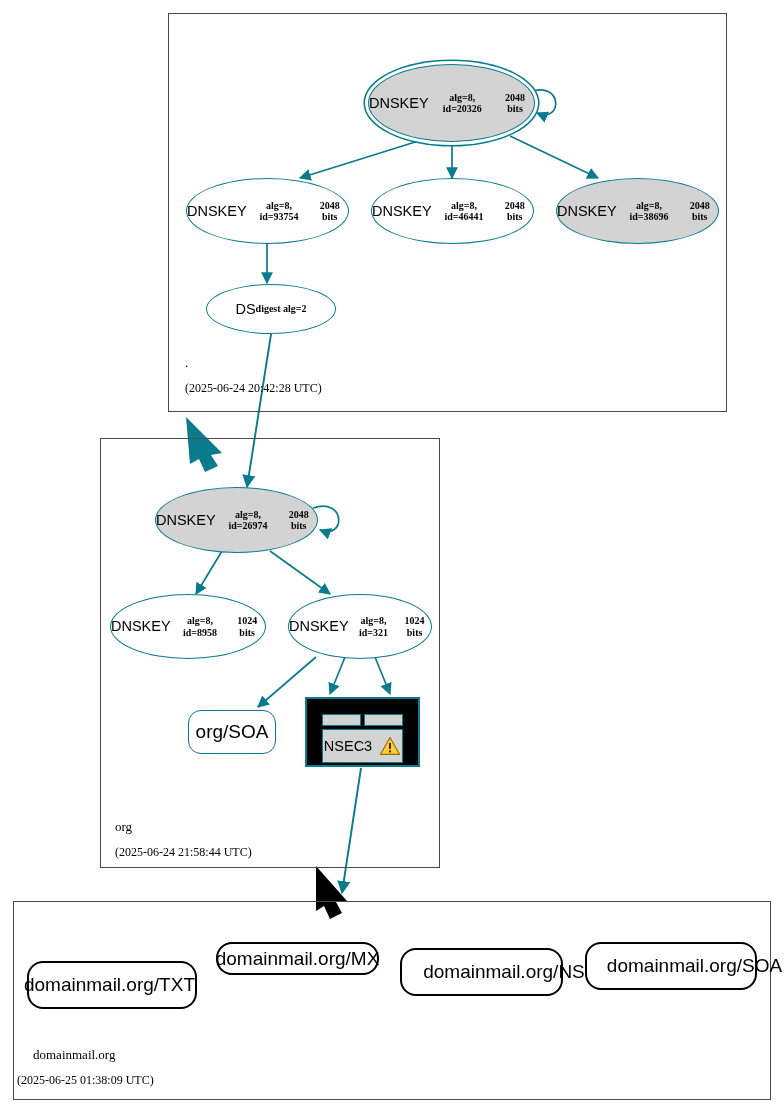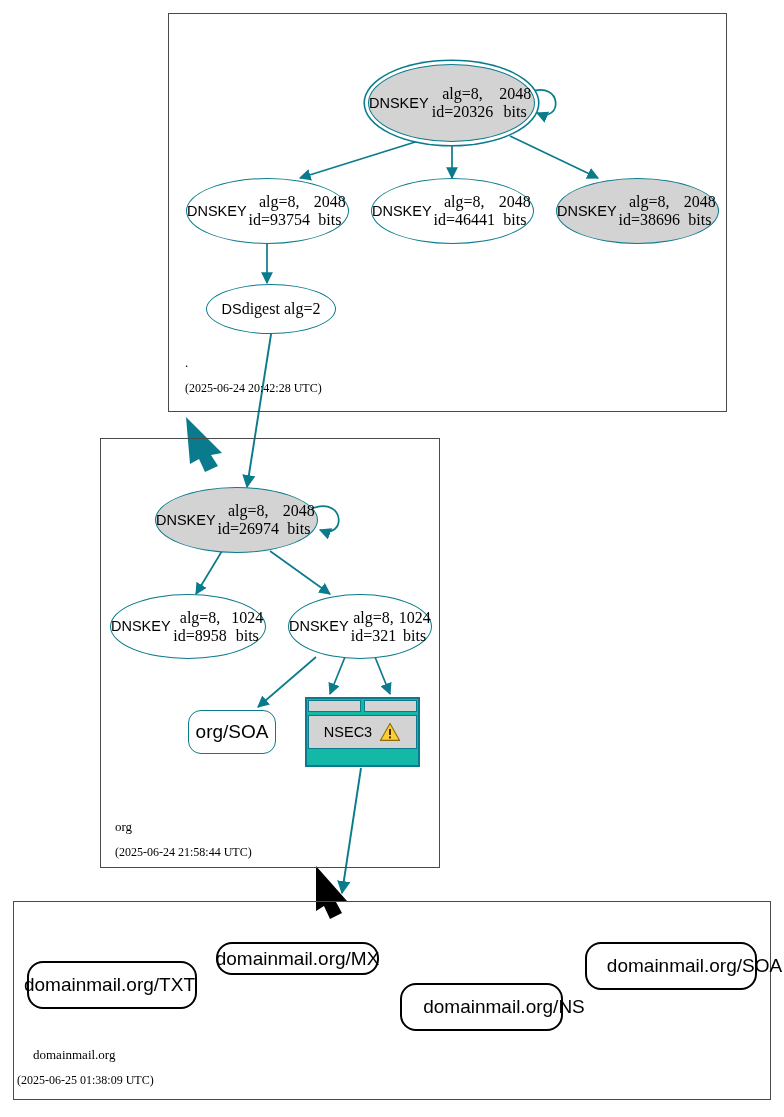--- a/index.html
+++ b/index.html
@@ -59,39 +59,40 @@
   }
   .ellipse.anchor {
     box-shadow: 0 0 0 3px #ffffff, 0 0 0 4.6px #0a7b8c;
   }
   .n-title {
     font-family: "Liberation Sans", sans-serif;
     font-size: 14.5px;
   }
   .n-sub {
     font-family: "Liberation Serif", serif;
-    font-size: 16px;
+    font-size: 10px;
+    font-weight: bold;
   }
   .rrset {
     border: 1.8px solid #0a7b8c;
     border-radius: 13px;
     background: #ffffff;
     font-family: "Liberation Sans", sans-serif;
     font-size: 19px;
   }
   .rrset.plain {
     border: 2px solid #000000;
     border-radius: 16px;
   }
   .nsec-wrap {
     position: absolute;
     border: 2.2px solid #0a7b8c;
-    background: #14b8a6;
-    box-sizing: border-box;
-    padding: 1px;
+    background: #000000;
+    box-sizing: border-box;
+    padding: 15px;
   }
   .nsec-top {
     display: flex;
     gap: 3px;
     height: 12px;
   }
   .nsec-cell {
     flex: 1;
     border: 1.6px solid #0a7b8c;
     background: #d3d3d3;
@@ -260,19 +261,19 @@
 </div>
 
 <div class="node rrset plain" style="left:27px; top:961px; width:170px; height:48px;justify-content:flex-end;">
   <div>domainmail.org/TXT</div>
 </div>
 
 <div class="node rrset plain" style="left:216px; top:942px; width:163px; height:33px;">
   <div>domainmail.org/MX</div>
 </div>
 
-<div class="node rrset plain" style="left:400px; top:983px; width:163px; height:48px;padding-left:45px;">
+<div class="node rrset plain" style="left:400px; top:948px; width:163px; height:48px;padding-left:45px;">
   <div>domainmail.org/NS</div>
 </div>
 
 <div class="node rrset plain" style="left:585px; top:942px; width:172px; height:48px;padding-left:47px;">
   <div>domainmail.org/SOA</div>
 </div>
 
 </body></html>

